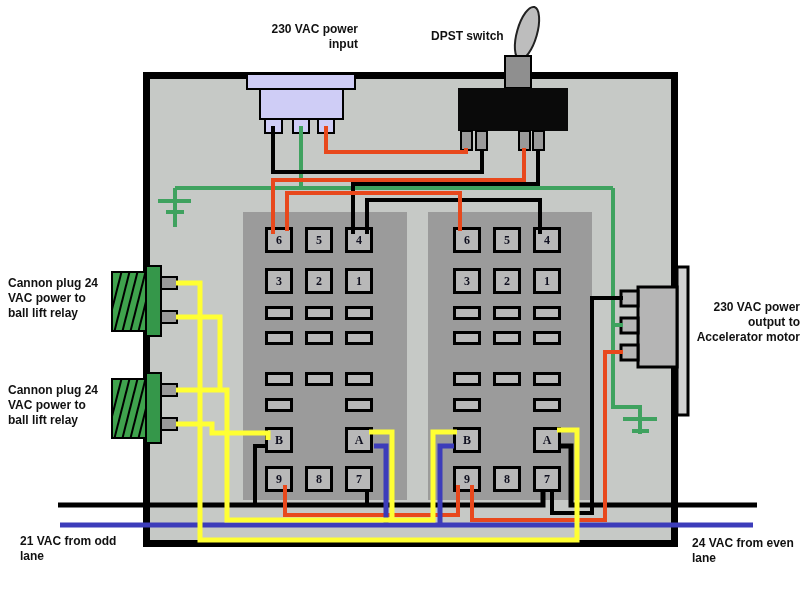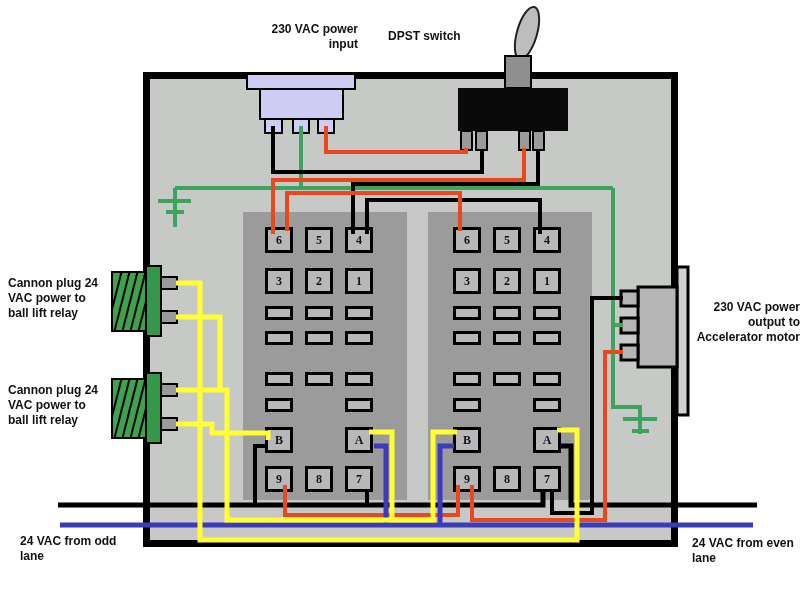--- a/index.html
+++ b/index.html
@@ -226,28 +226,28 @@
       <path d="M176,283 L200,283 L200,540 L577,540 L577,430 L557,430"></path>
       <path d="M176,317 L220,317 L220,390"></path>
       <path d="M176,390 L227,390 L227,520 L433,520 L433,432 L457,432"></path>
       <path d="M392,520 L392,432 L369,432"></path>
       <path d="M176,424 L212,424 L212,433 L268,433 L268,440"></path>
     </g>
   </svg>
 
   <div class="lbl center" style="left:238px;top:22px;width:120px">230 VAC power
 input</div>
-  <div class="lbl" style="left:388px;top:29px">DPST switch</div>
+  <div class="lbl" style="left:431px;top:29px">DPST switch</div>
   <div class="lbl" style="left:8px;top:276px;width:115px">Cannon plug 24
 VAC power to
 ball lift relay</div>
   <div class="lbl" style="left:8px;top:383px;width:115px">Cannon plug 24
 VAC power to
 ball lift relay</div>
   <div class="lbl center" style="left:688px;top:300px;width:112px">230 VAC power
 output to
 Accelerator motor</div>
-  <div class="lbl" style="left:20px;top:534px;width:120px">24 VAC from odd
+  <div class="lbl" style="left:20px;top:534px;width:120px">21 VAC from odd
 lane</div>
   <div class="lbl" style="left:692px;top:536px;width:120px">24 VAC from even
 lane</div>
 
 </div>
 
 </body></html>

